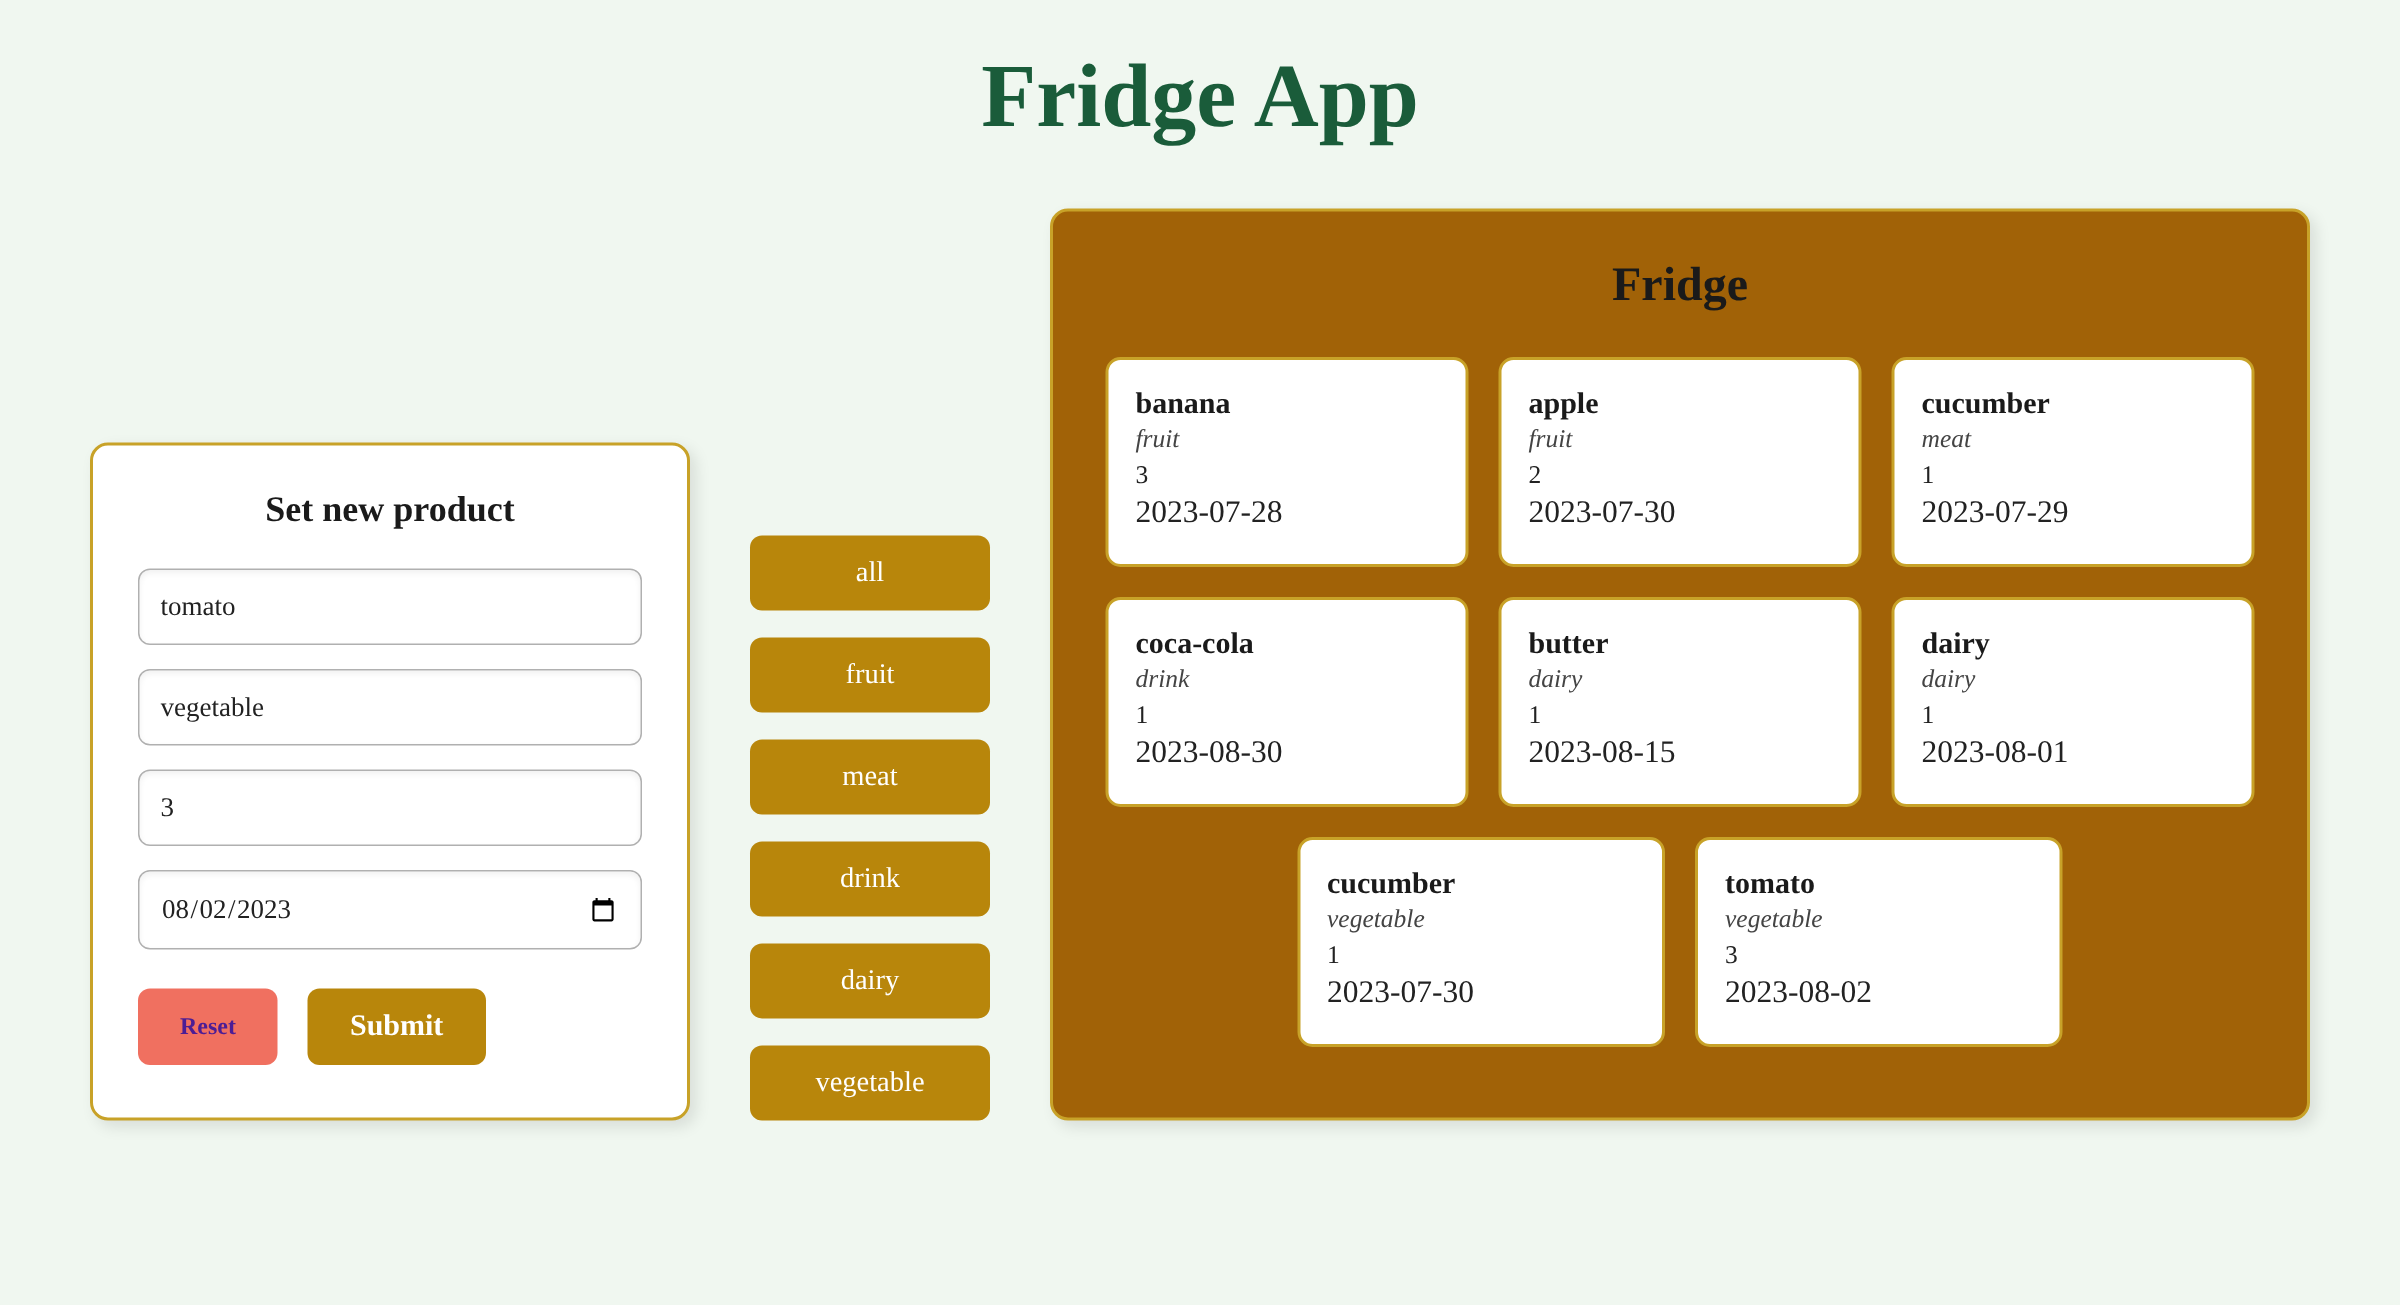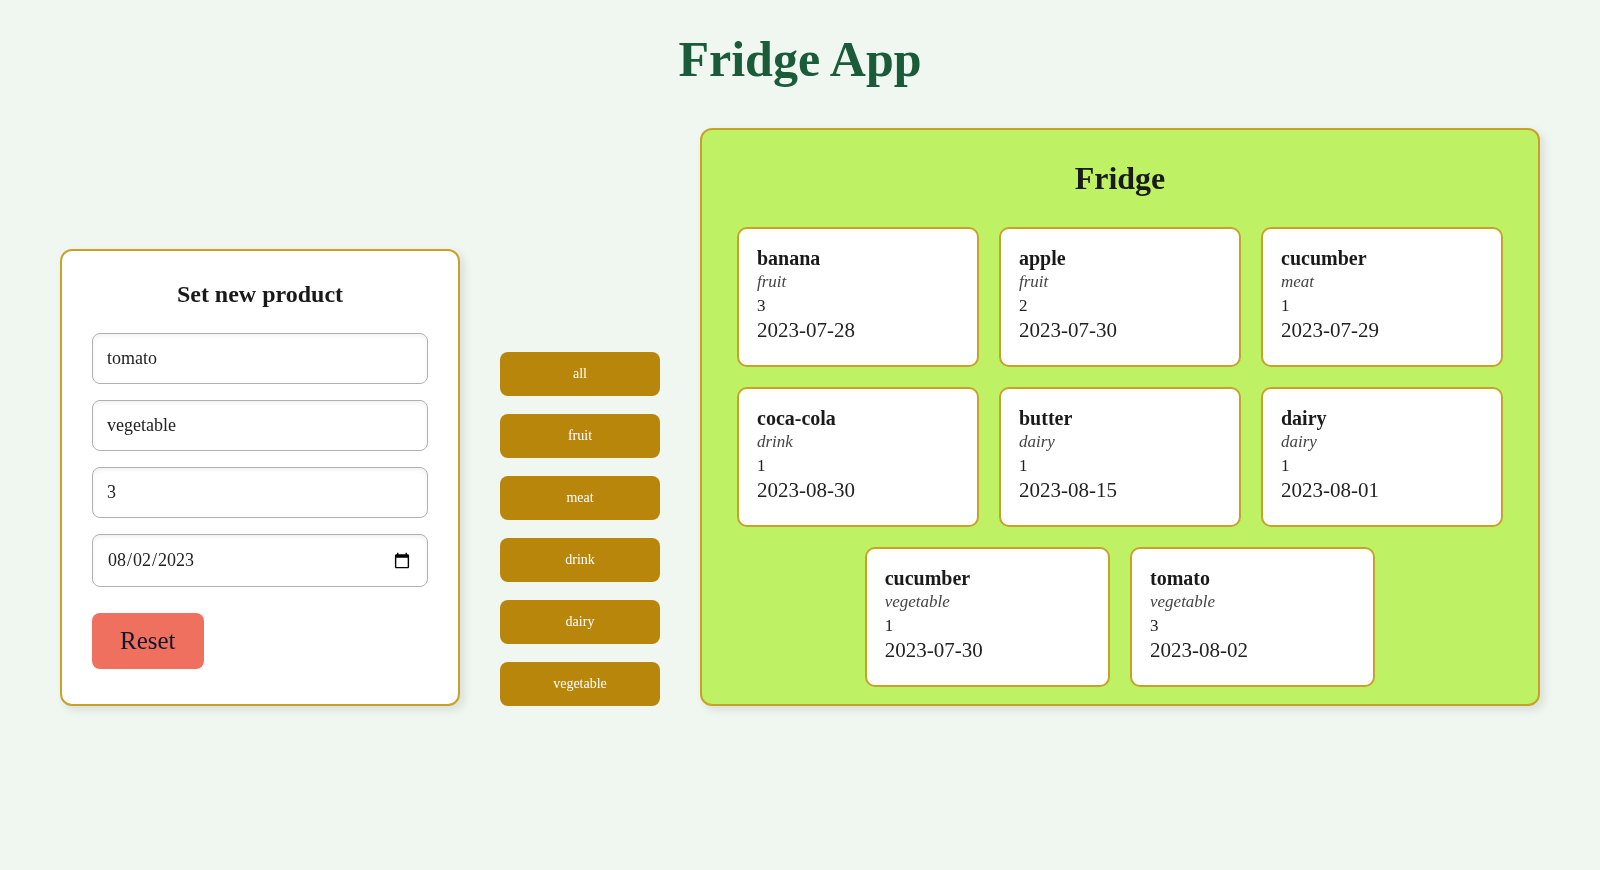--- a/index.html
+++ b/index.html
@@ -9,21 +9,21 @@
       font-family: Georgia, 'Times New Roman', serif;
       min-height: 870px;
       width: 1600px;
       display: flex;
       flex-direction: column;
       align-items: center;
       padding: 30px 60px;
     }
 
     h1.app-title {
-      font-size: 50px;
+      font-size: 60px;
       font-weight: 700;
       color: #1a5c3a;
       margin-bottom: 40px;
       text-align: center;
       font-family: Georgia, serif;
     }
 
     .main-content {
       display: flex;
       flex-direction: row;
@@ -69,26 +69,26 @@
     .form-buttons {
       display: flex;
       flex-direction: row;
       gap: 20px;
       margin-top: 10px;
       justify-content: flex-start;
     }
 
     .btn-reset {
       background: #f07060;
-      color: #0f172a;
+      color: #4c1d95;
       border: none;
       border-radius: 8px;
       padding: 14px 28px;
-      font-size: 25px;
-      font-weight: 400;
+      font-size: 16px;
+      font-weight: 700;
       cursor: pointer;
       font-family: Georgia, serif;
     }
 
     .btn-submit {
       background: #b8860b;
       color: #fff;
       border: none;
       border-radius: 8px;
       padding: 14px 28px;
@@ -106,33 +106,33 @@
       min-width: 160px;
       padding-top: 20px;
     }
 
     .filter-btn {
       background: #b8860b;
       color: #fff;
       border: none;
       border-radius: 8px;
       padding: 14px 20px;
-      font-size: 14px;
+      font-size: 19px;
       font-family: Georgia, serif;
       cursor: pointer;
       text-align: center;
       min-width: 150px;
     }
 
     
     .fridge-panel {
-      background: #bef264;
+      background: #a16207;
       border: 2px solid #c8a228;
       border-radius: 12px;
-      padding: 30px 35px 17px 35px;
+      padding: 30px 35px 47px 35px;
       flex: 1;
       box-shadow: 4px 4px 10px rgba(0,0,0,0.1);
     }
 
     .fridge-panel h2 {
       font-size: 32px;
       font-weight: 700;
       text-align: center;
       margin-bottom: 30px;
       color: #1a1a1a;
@@ -208,20 +208,21 @@
     <input type="text" value="tomato" style="">
 
     <input type="text" value="vegetable" style="">
 
     <input type="number" value="3" style="">
 
     <input type="date" value="2023-08-02" style="">
 
     <div class="form-buttons">
       <button class="btn-reset">Reset</button>
+      <button class="btn-submit">Submit</button>
     </div>
   </div>
 
   <div class="filter-panel">
   <button class="filter-btn">all</button>
       <button class="filter-btn">fruit</button>
       <button class="filter-btn">meat</button>
       <button class="filter-btn">drink</button>
       <button class="filter-btn">dairy</button>
       <button class="filter-btn">vegetable</button>

